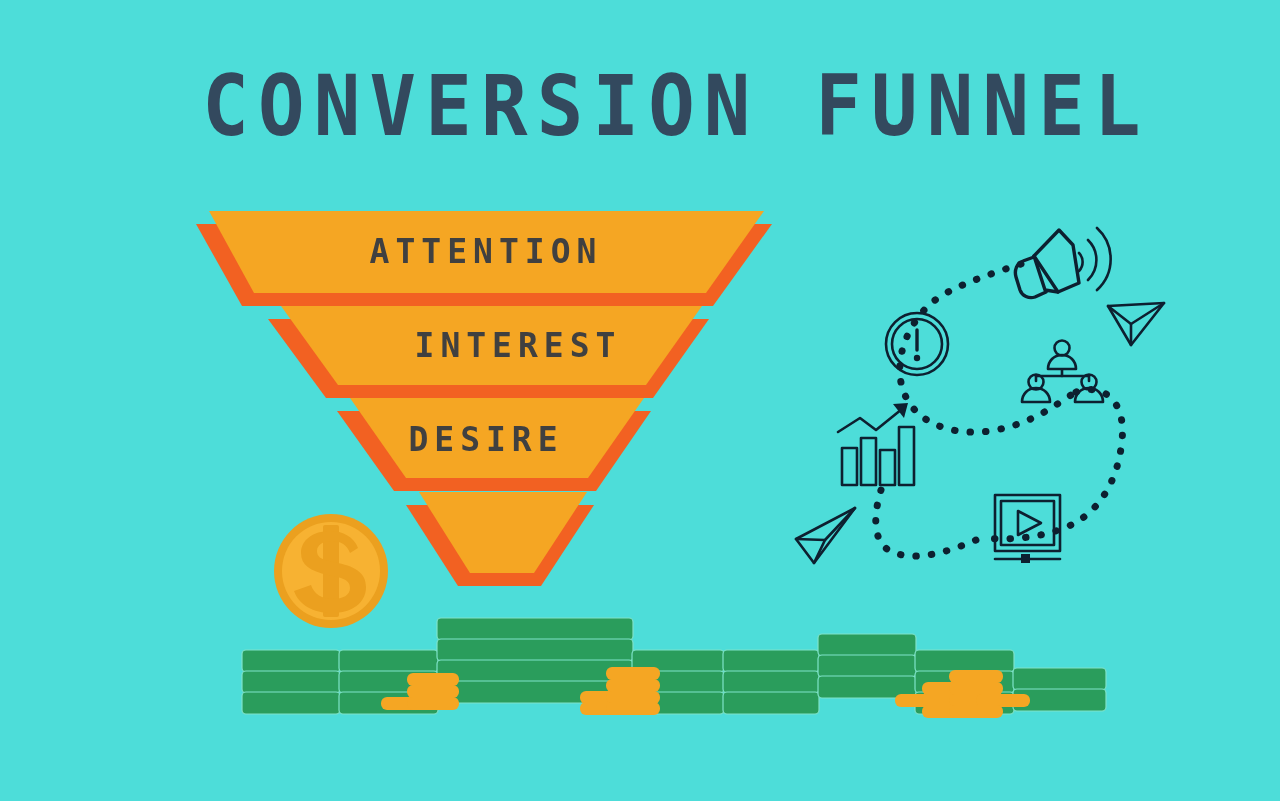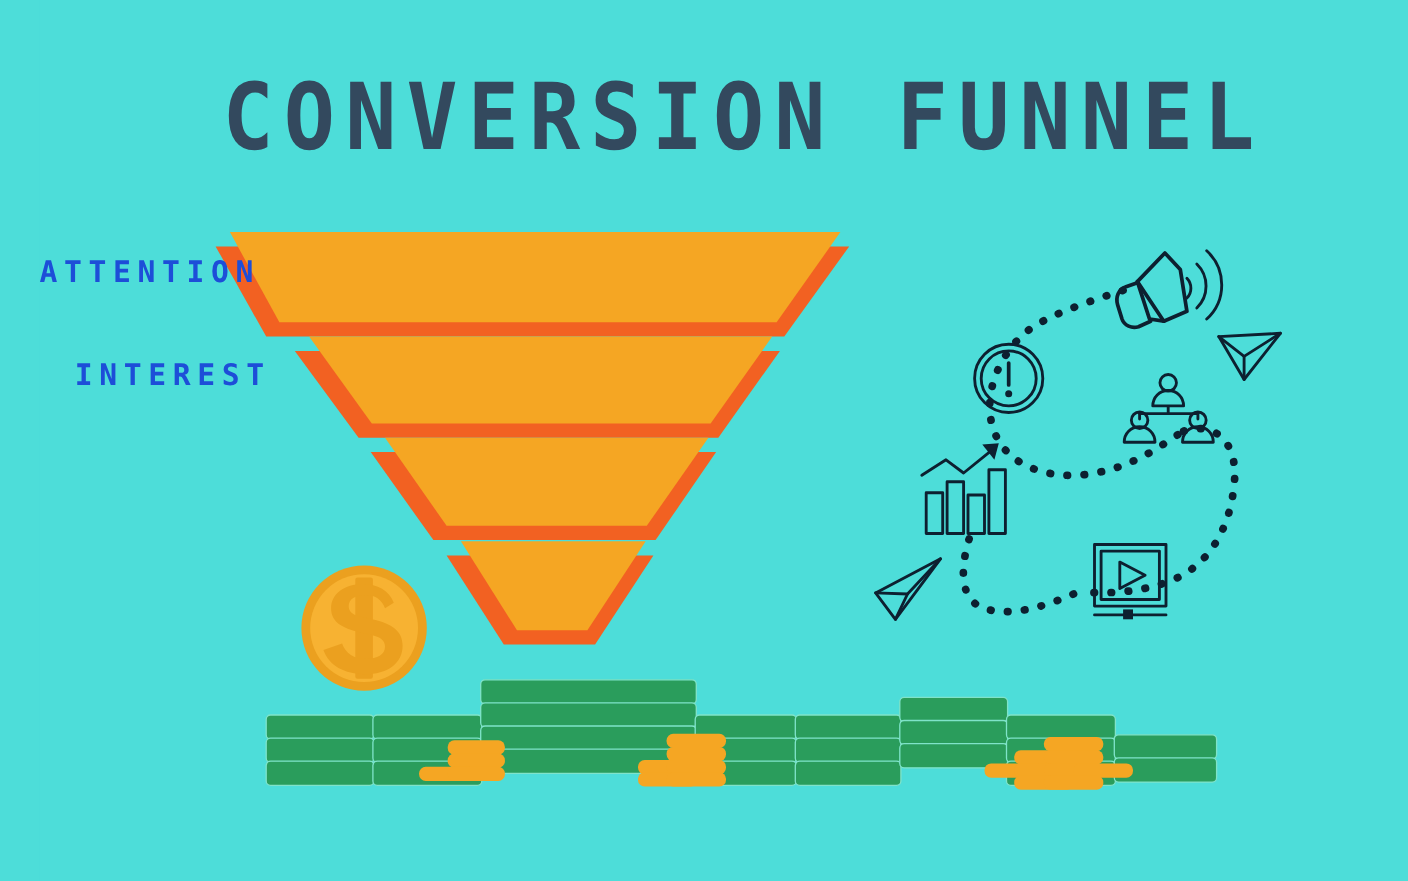--- a/index.html
+++ b/index.html
@@ -42,25 +42,26 @@
     position: absolute;
     left: 0;
     top: 0;
     width: 1280px;
     height: 801px;
     pointer-events: none;
   }
   .funnel-label {
     position: absolute;
     font-family: "DejaVu Sans Mono", "Liberation Mono", monospace;
-    font-size: 27px;
+    font-size: 33px;
     font-weight: bold;
     letter-spacing: 6px;
-    color: #1d4ed8;
+    color: #404040;
     white-space: pre;
+    text-align: center;
   }
 
   
   svg { display: block; overflow: visible; }
 
   .icon-line {
     fill: none;
     stroke: #0d2030;
     stroke-width: 3.4;
     stroke-linecap: round;
@@ -102,20 +103,21 @@
     <g>
       <polygon fill="#f26122" points="370,505 558,505 505,586 422,586"></polygon>
       <polygon fill="#f5a623" points="383,492 551,492 498,573 434,573"></polygon>
     </g>
   </svg>
 
   <div class="funnel-label" style="left:0; top:232px; width:900px;">ATTENTION</div>
 
   <div class="funnel-label" style="left:0; top:326px; width:900px;padding-left:32px;">INTEREST</div>
 
+  <div class="funnel-label" style="left:0; top:420px; width:900px;">DESIRE</div>
 
 
   <svg style="position:absolute; left:0; top:0;" viewBox="0 0 1280 801" width="1280" height="801">
 
     <g>
       <circle cx="295" cy="571" r="57" fill="#eba01f"></circle>
       <circle cx="295" cy="571" r="49" fill="#f7b232"></circle>
       <g fill="#eba01f">
         <rect x="287" y="525" width="16" height="92" rx="2"></rect>
         <path d="M322 548 c-4,-11 -15,-17 -28,-17 -17,0 -29,9 -29,22

